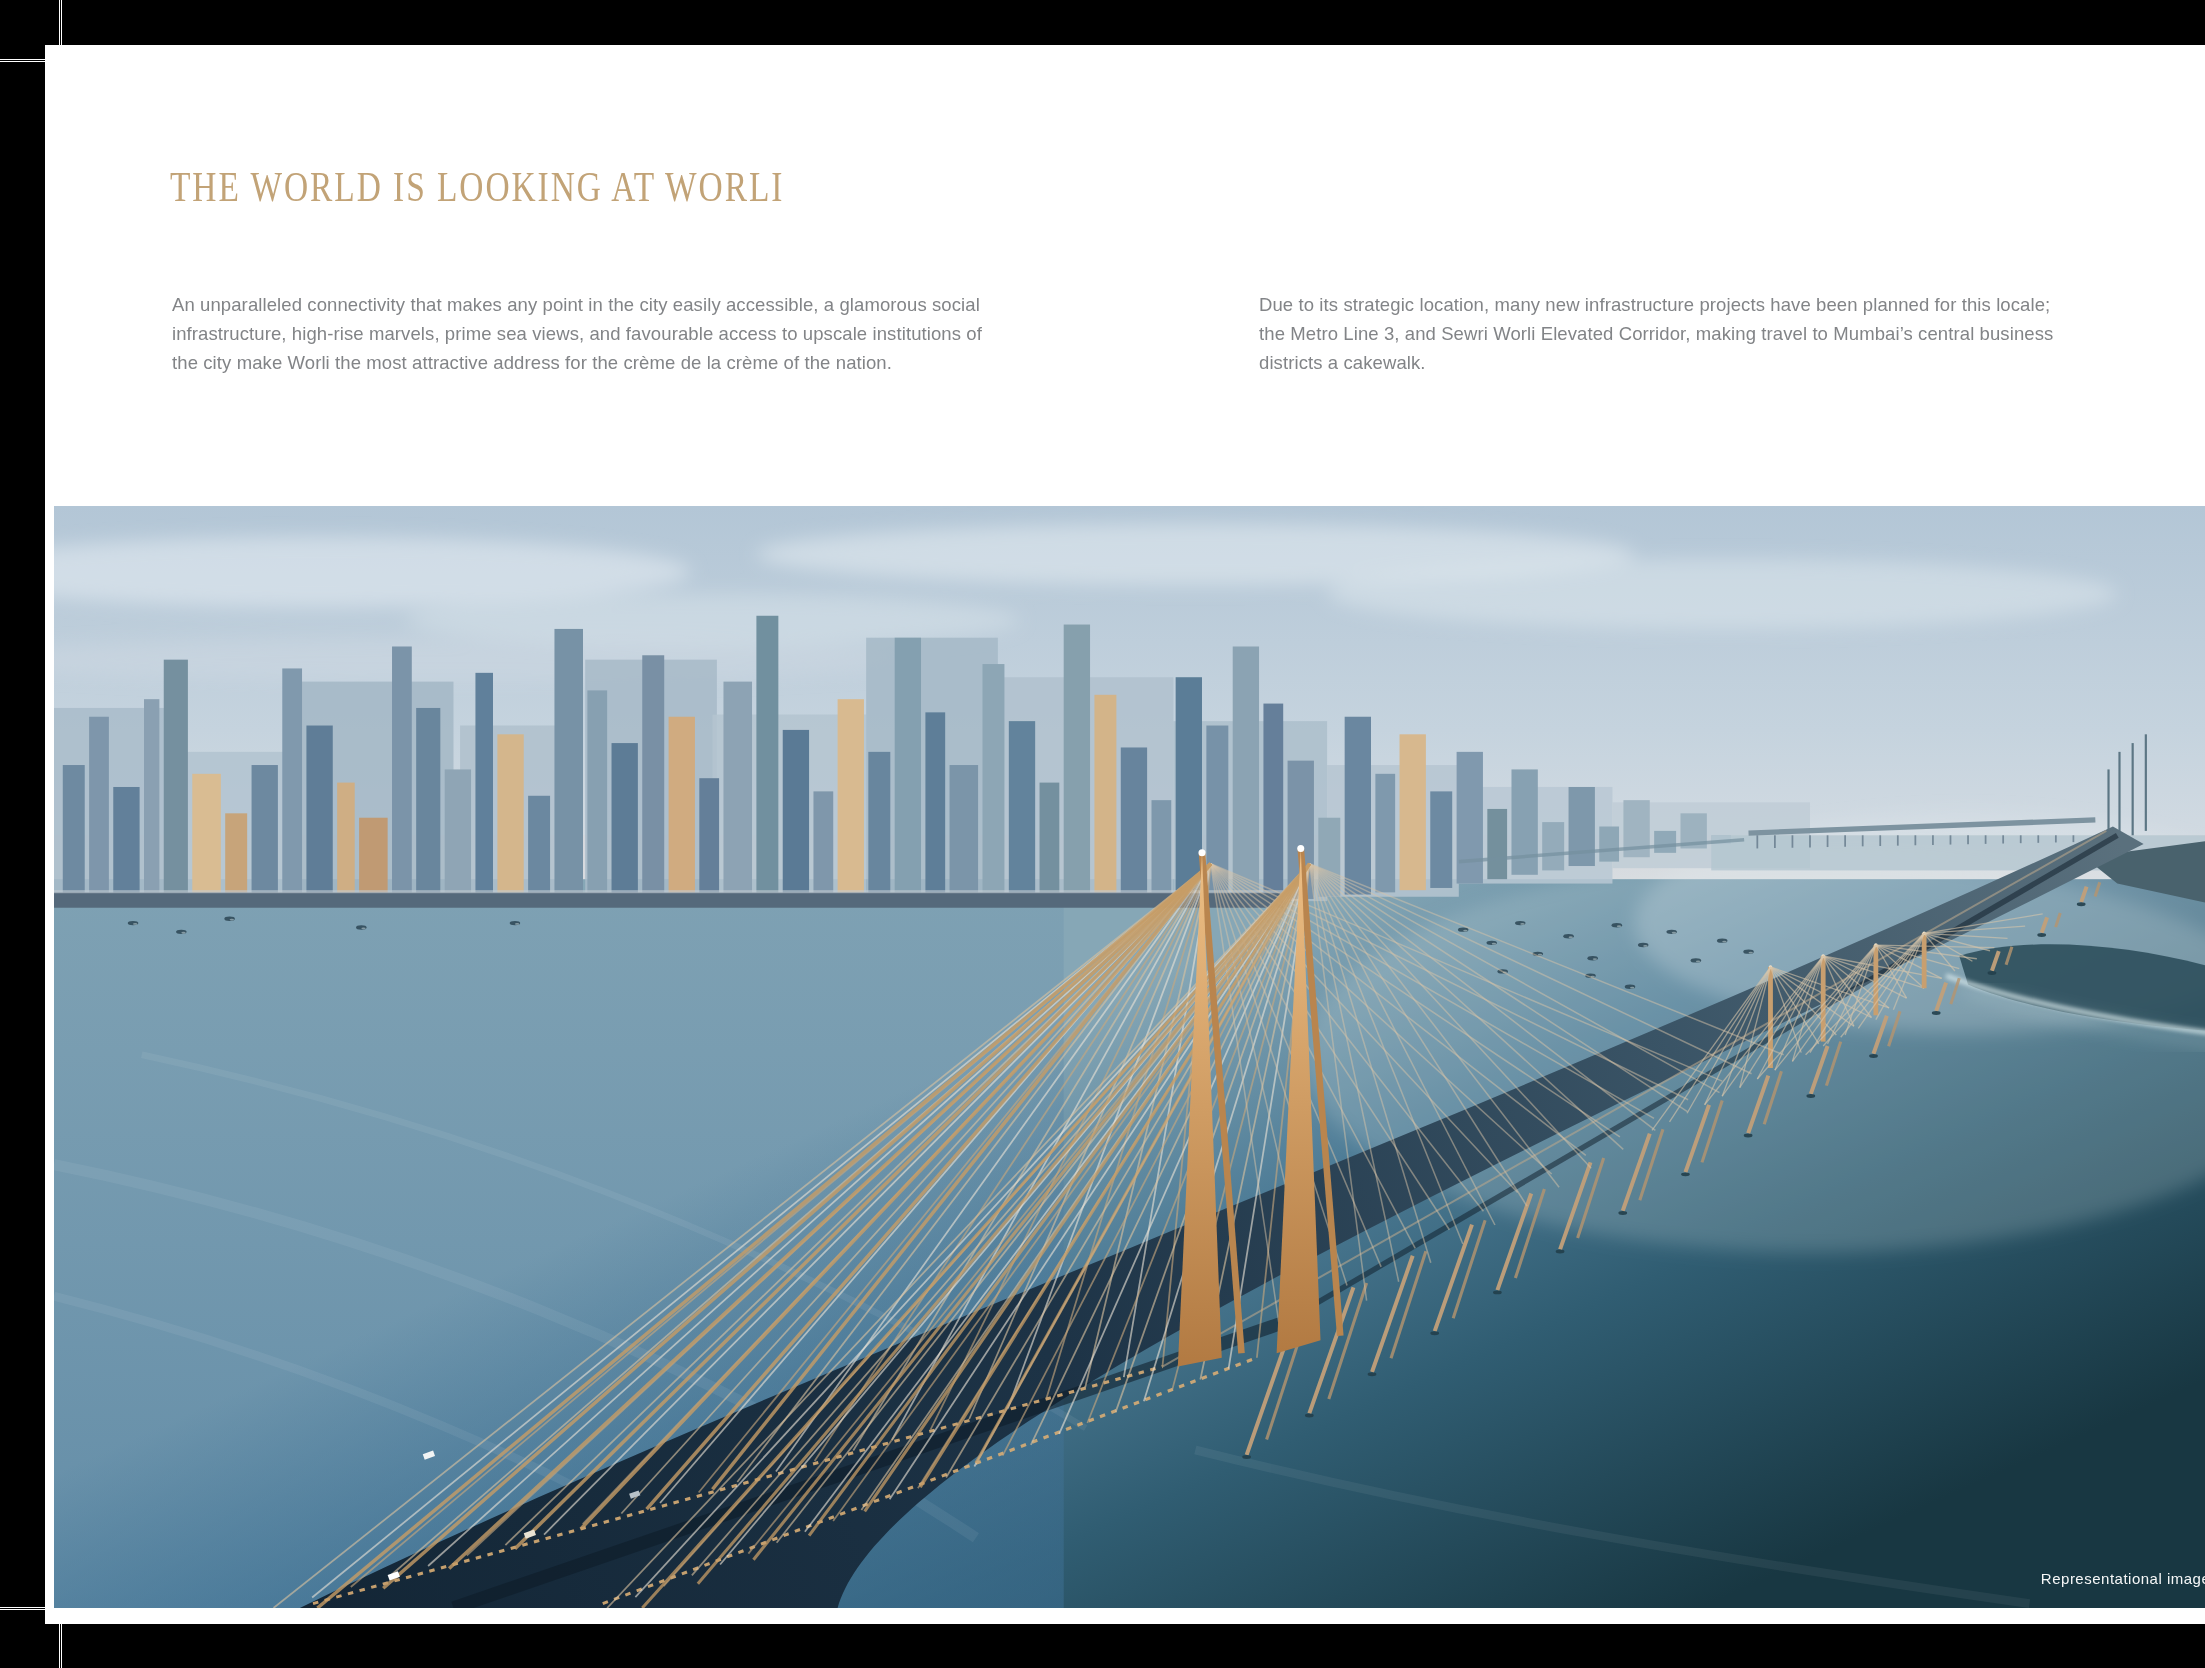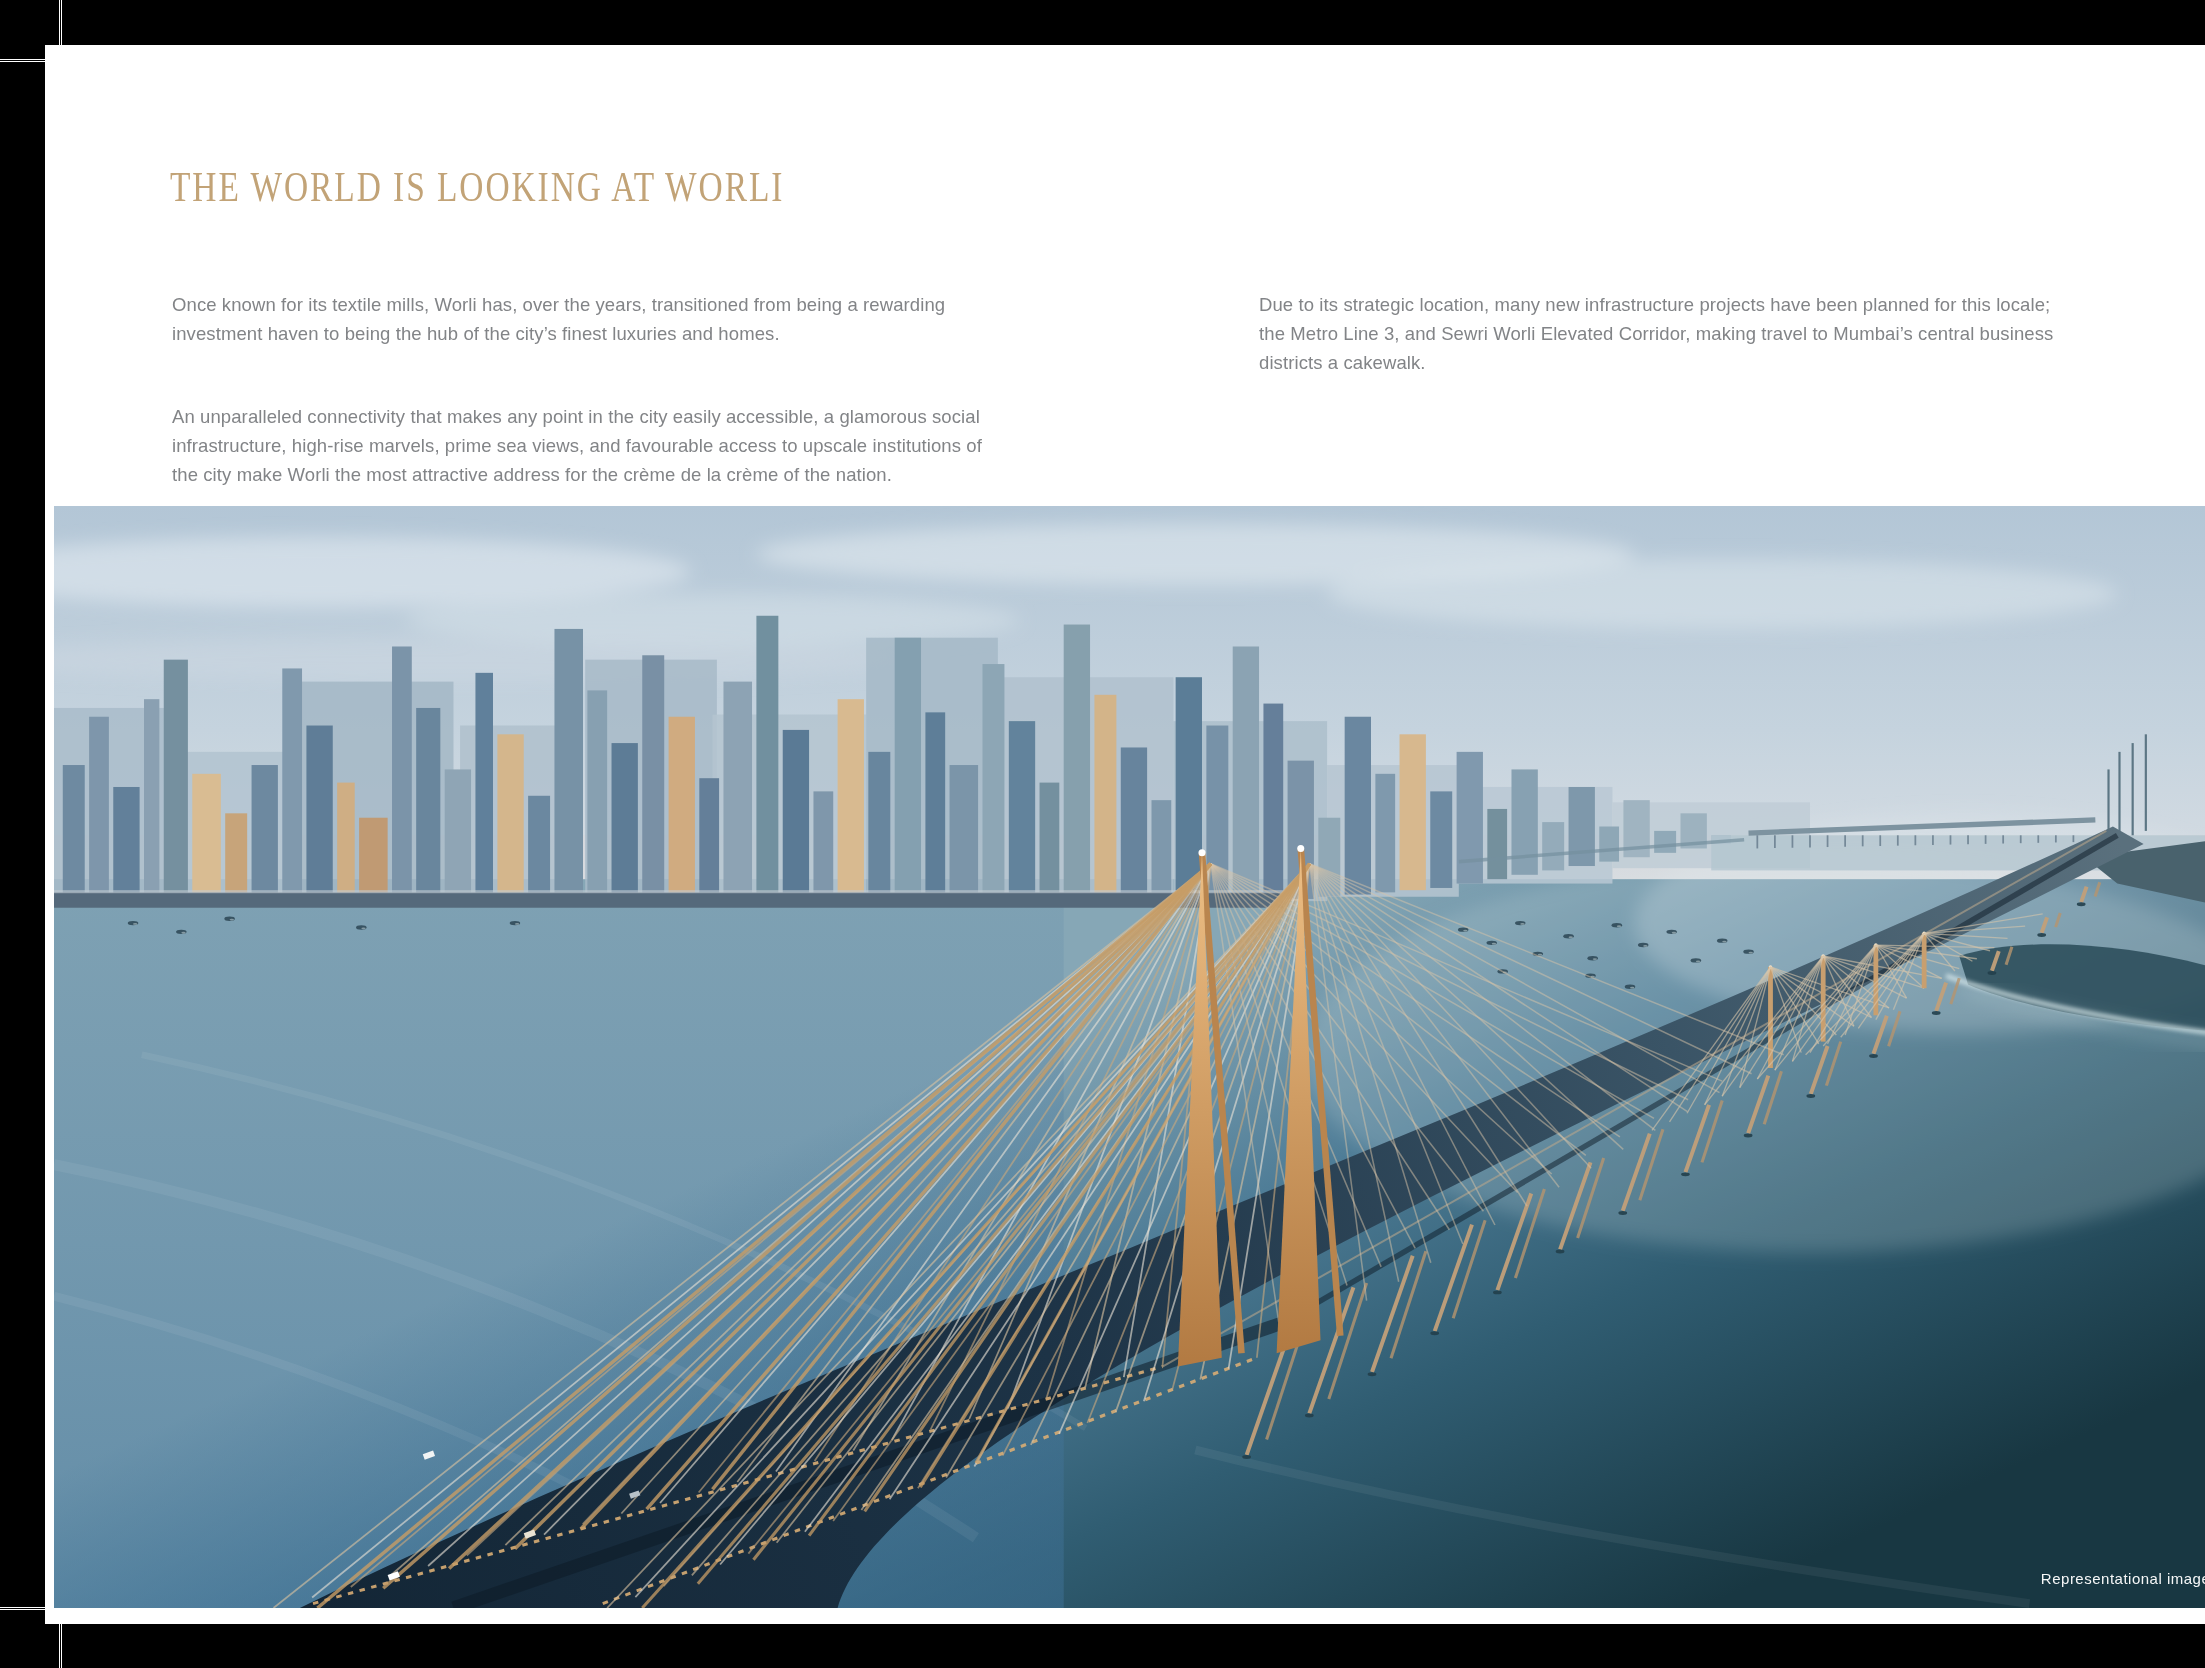--- a/index.html
+++ b/index.html
@@ -29,22 +29,20 @@
   <div class="cm cm-h" style="left:0;top:59px;width:51px;"></div>
 
   <div class="cm cm-v" style="left:59px;top:1618px;height:51px;"></div>
   <div class="cm cm-h" style="left:0;top:1607px;width:51px;"></div>
 
   <div class="page">
 
     <h1 class="title">THE WORLD IS LOOKING AT WORLI</h1>
 
     <div class="col col-left">
-      <p>Once known for its textile mills, Worli has, over the years, transitioned from being a rewarding
-investment haven to being the hub of the city’s finest luxuries and homes.</p>
       <p>An unparalleled connectivity that makes any point in the city easily accessible, a glamorous social
 infrastructure, high-rise marvels, prime sea views, and favourable access to upscale institutions of
 the city make Worli the most attractive address for the crème de la crème of the nation.</p>
     </div>
 
     <div class="col col-right">
       <p>Due to its strategic location, many new infrastructure projects have been planned for this locale;
 the Metro Line 3, and Sewri Worli Elevated Corridor, making travel to Mumbai’s central business
 districts a cakewalk.</p>
     </div>

